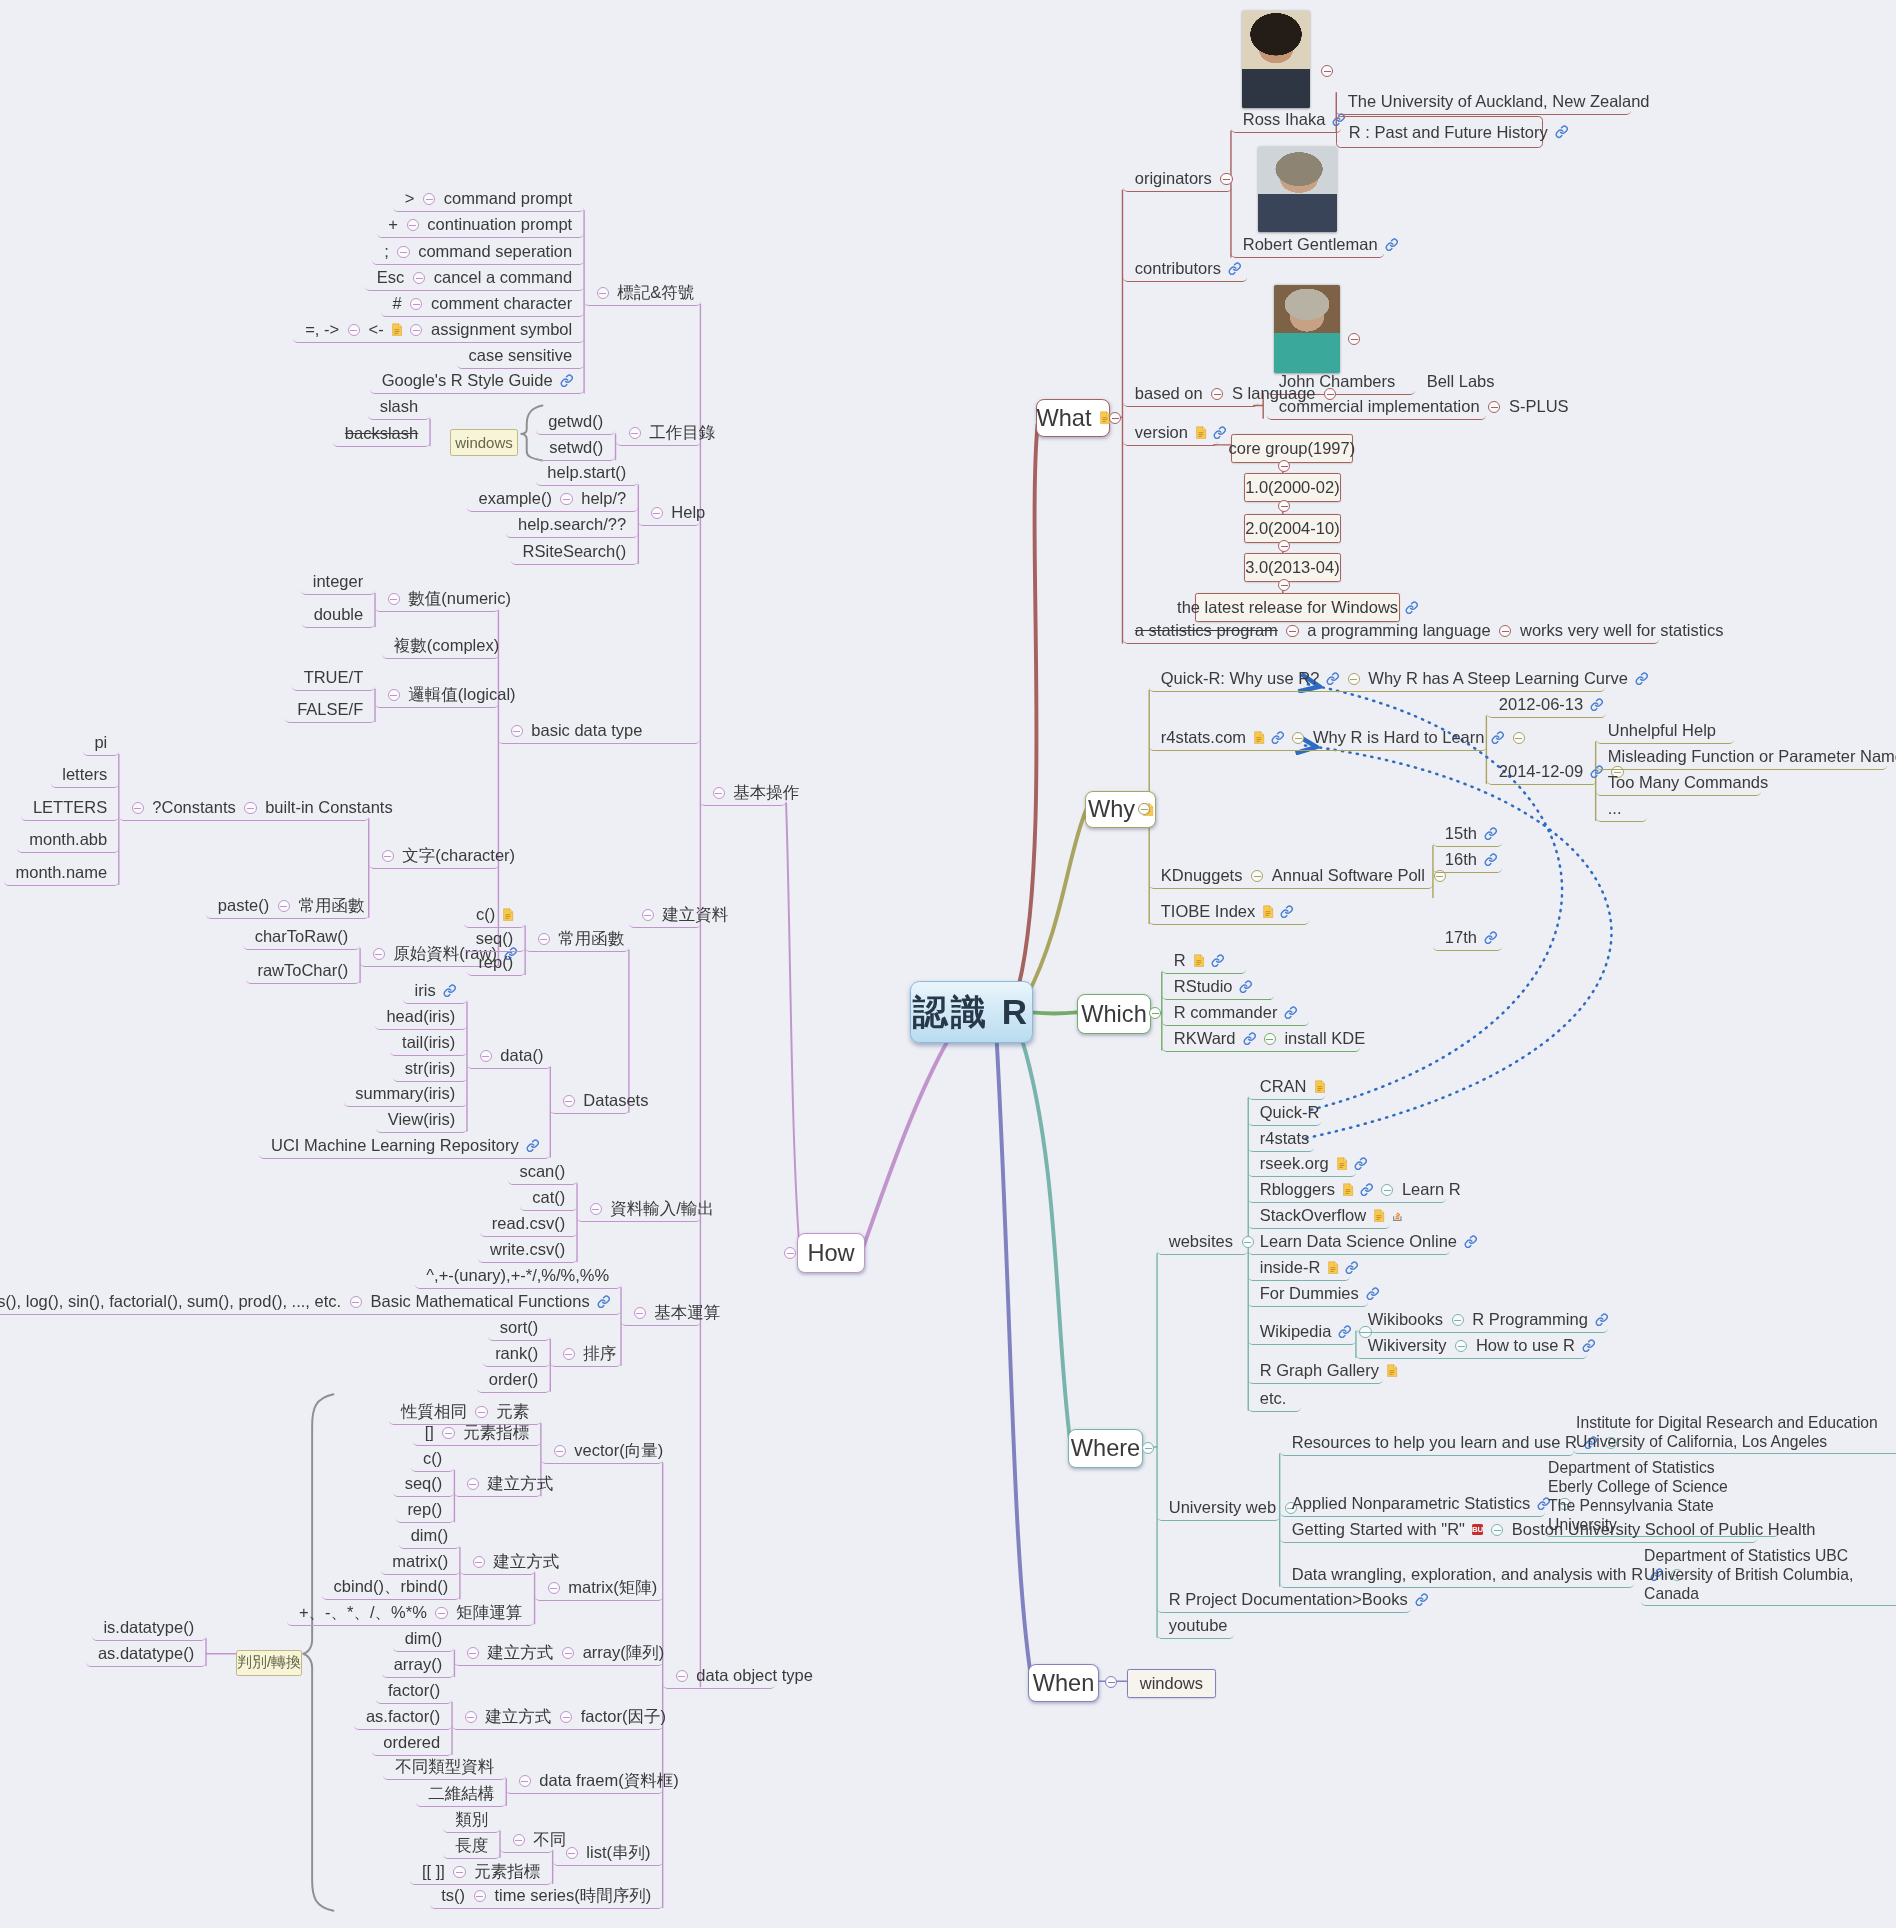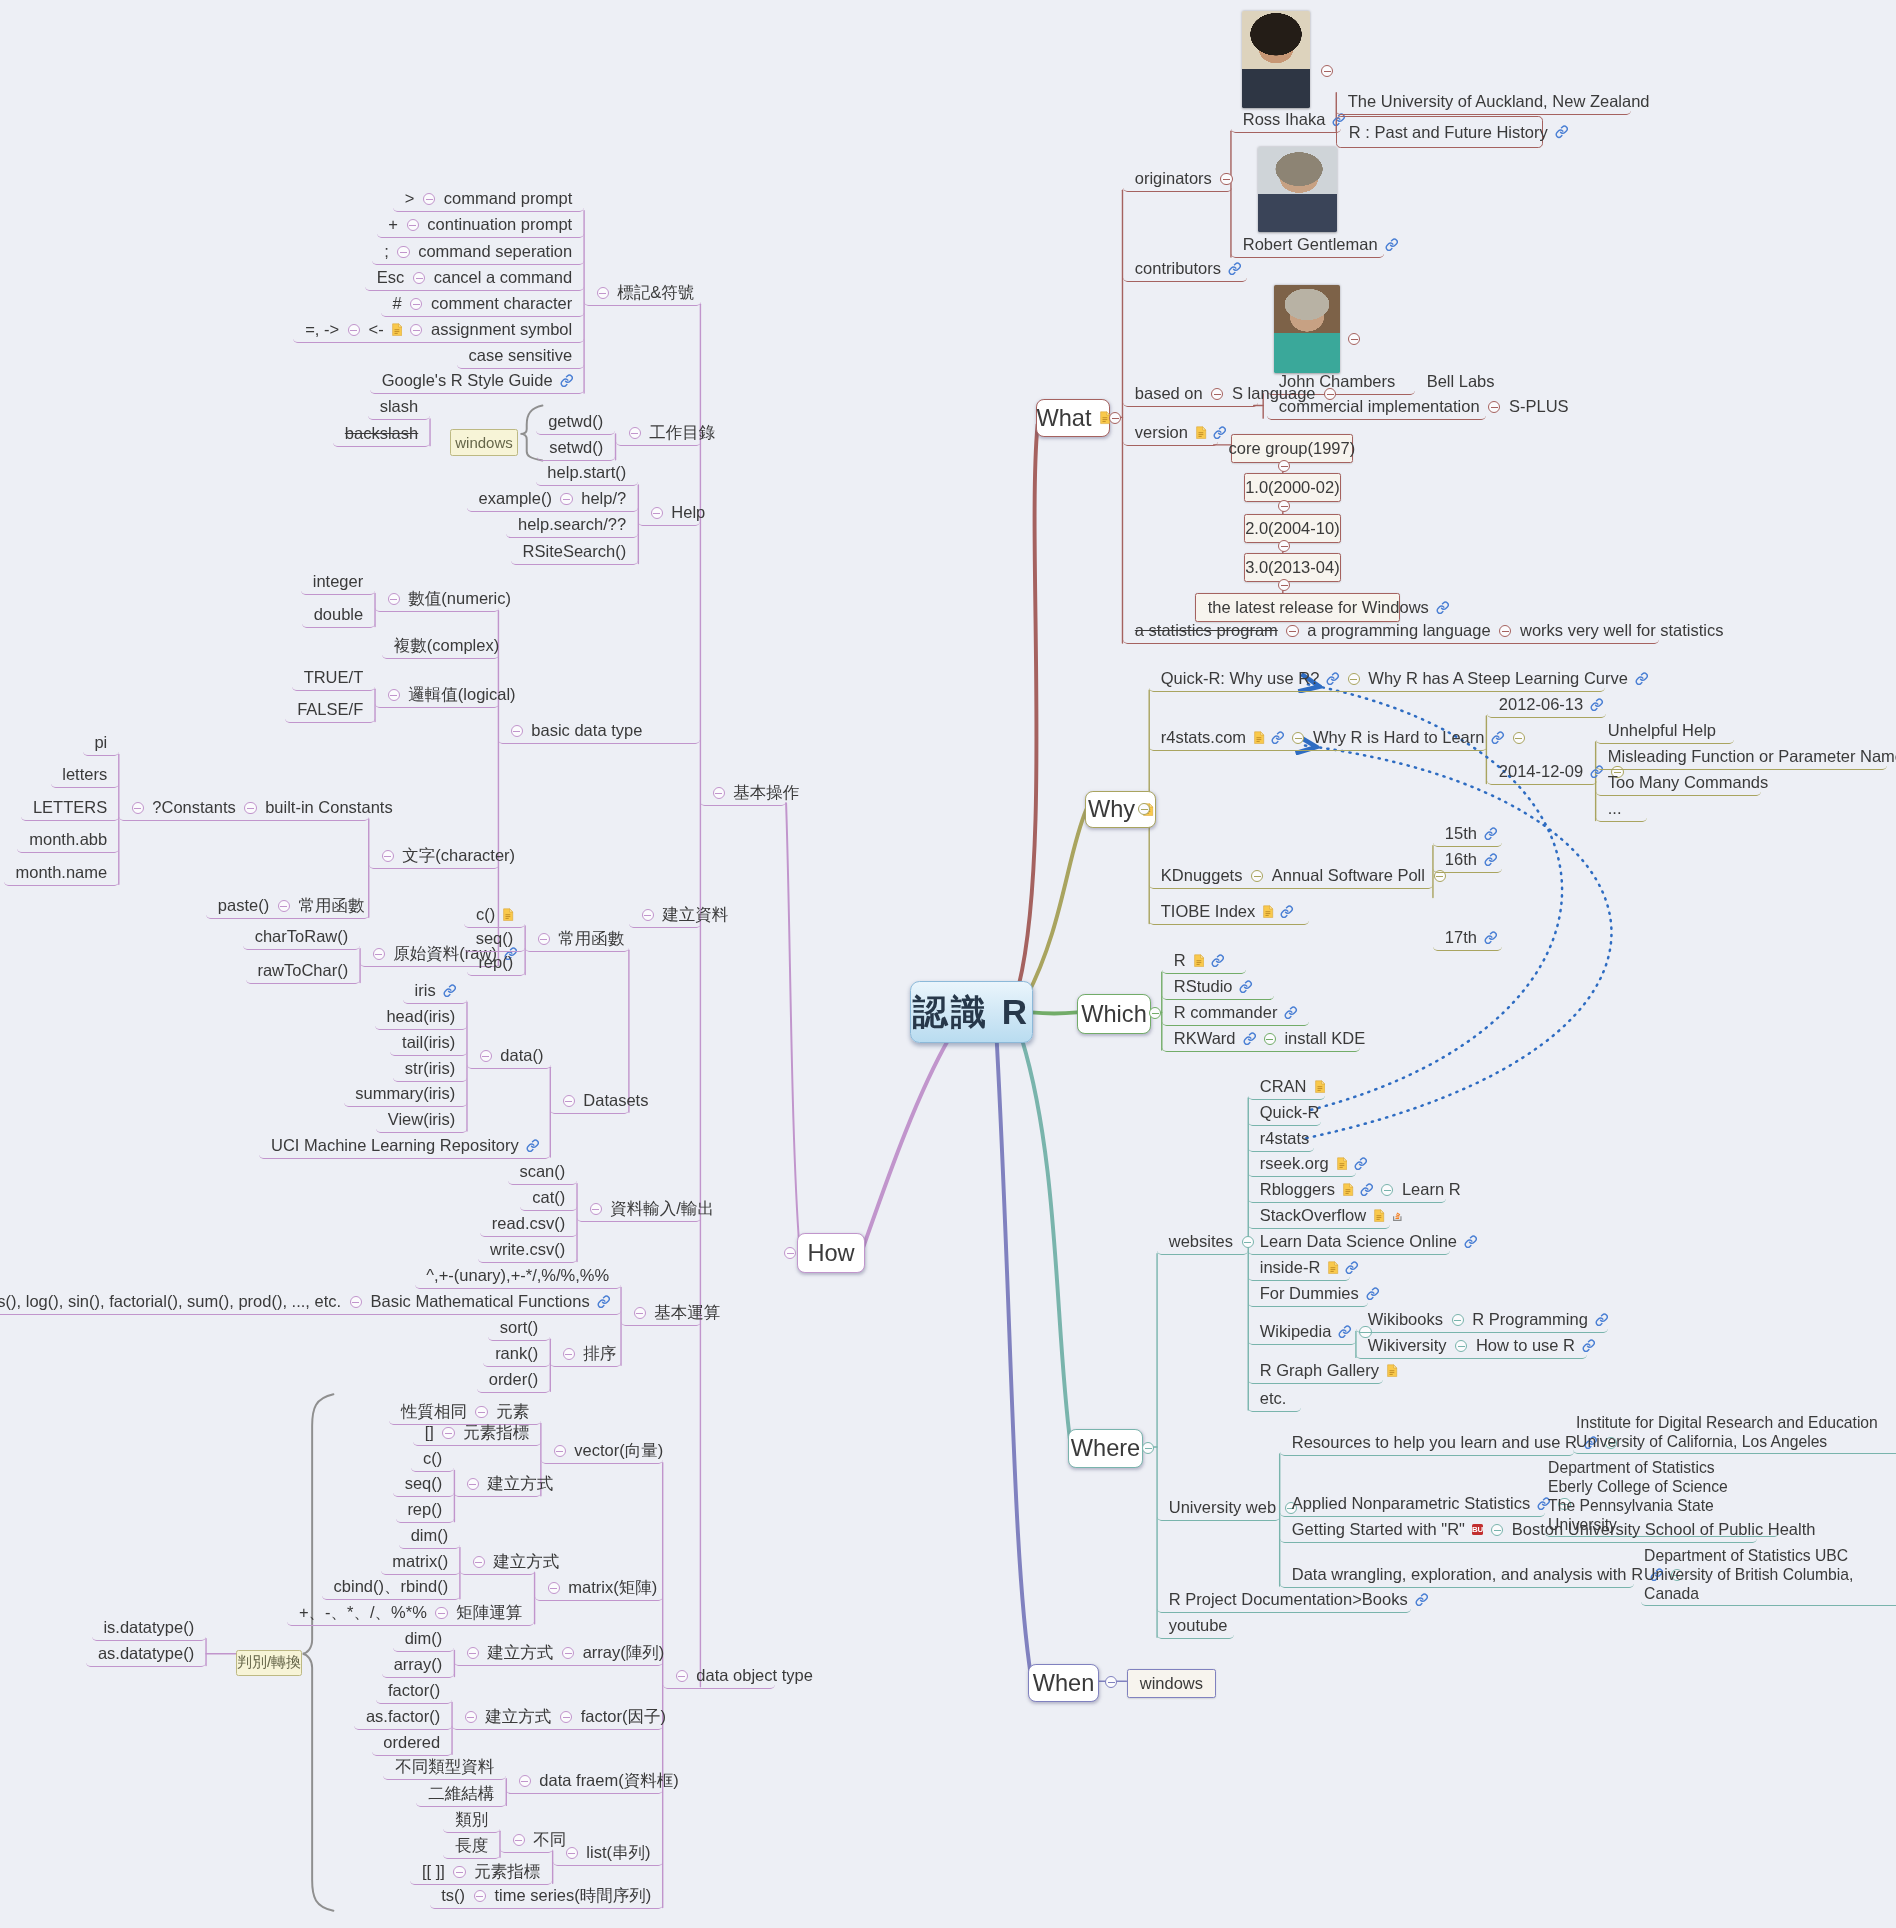--- a/index.html
+++ b/index.html
@@ -261,21 +261,21 @@
       </div>
       <div class="node vbox" style="left: 1244px; top: 473px; width: 79px; height: 27px; border-color: rgb(165, 98, 95);">
         <span class="txt">1.0(2000-02)</span>
       </div>
       <div class="node vbox" style="left: 1244px; top: 514px; width: 79px; height: 27px; border-color: rgb(165, 98, 95);">
         <span class="txt">2.0(2004-10)</span>
       </div>
       <div class="node vbox" style="left: 1244px; top: 553px; width: 79px; height: 27px; border-color: rgb(165, 98, 95);">
         <span class="txt">3.0(2013-04)</span>
       </div>
-      <div class="node vbox" style="left: 1195px; top: 593px; width: 187px; height: 27px; border-color: rgb(165, 98, 95); justify-content: space-between;">
+      <div class="node vbox" style="left: 1195px; top: 593px; width: 187px; height: 27px; border-color: rgb(165, 98, 95);">
         <span class="txt">the latest release for Windows</span>
         <span class="ic">
           <svg width="13.4" height="13.4" viewBox="0 0 24 24">
             <g fill="none" stroke="#4a7fd4" stroke-width="2.6" stroke-linecap="round">
               <path d="M10 13a5 5 0 0 0 7.5.5l2.9-2.9a5 5 0 0 0-7.1-7.1l-1.6 1.6"></path>
               <path d="M14 11a5 5 0 0 0-7.5-.5l-2.9 2.9a5 5 0 0 0 7.1 7.1l1.6-1.6"></path>
             </g>
           </svg>
         </span>
       </div>

